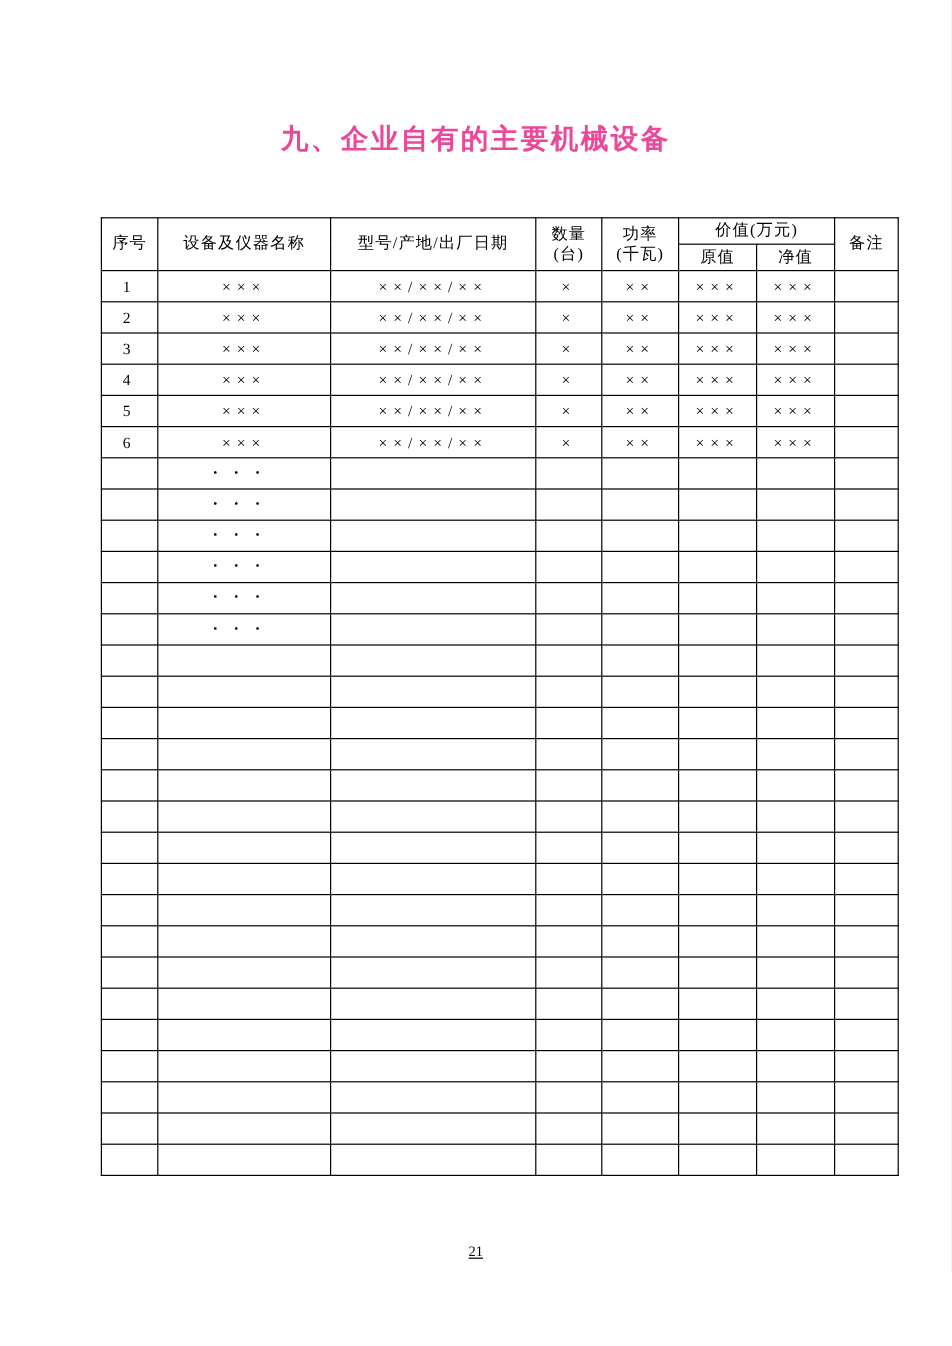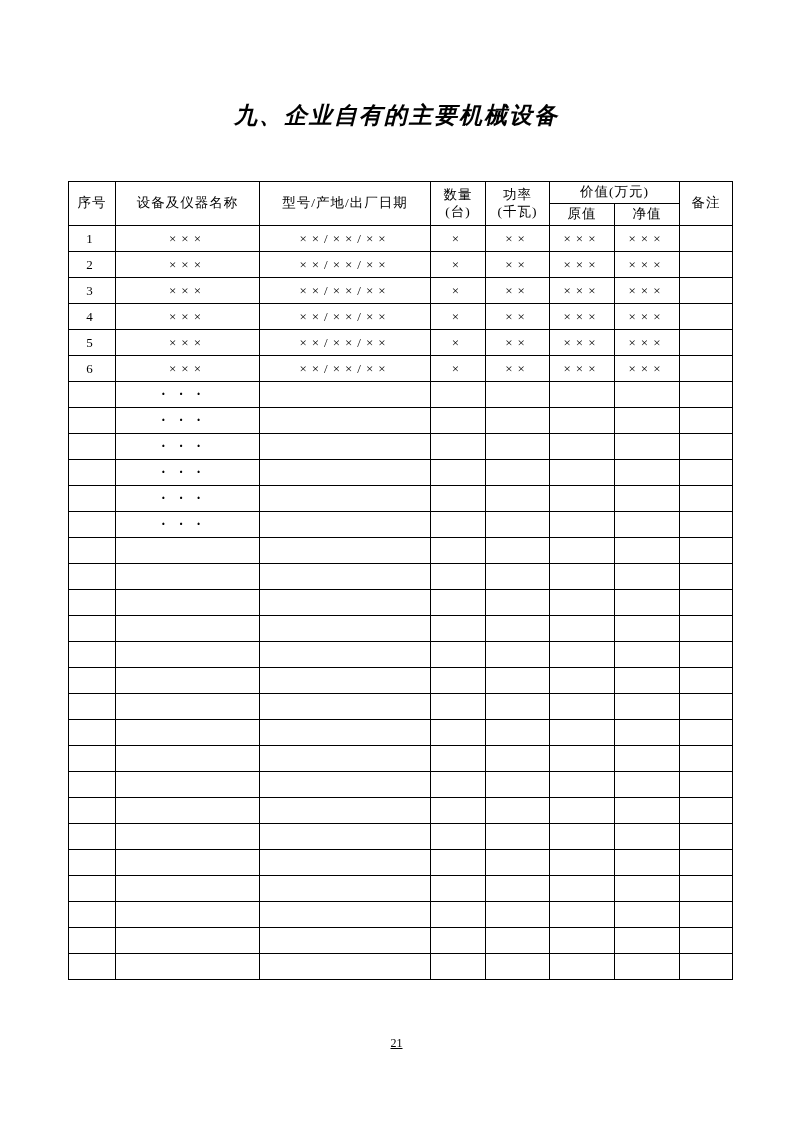--- a/index.html
+++ b/index.html
@@ -16,26 +16,25 @@
   .title {
     position: absolute;
     top: 100px;
     left: 0;
     width: 100%;
     text-align: center;
     font-family: "Liberation Sans", "DejaVu Sans", sans-serif;
     font-weight: bold;
     font-size: 23px;
     letter-spacing: 2px;
-    color: #000000;
-    font-style: italic;
+    color: #ec4899;
   }
   table.equip-table {
     position: absolute;
-    left: 68px;
+    left: 84px;
     top: 181px;
     width: 664px;
     border-collapse: collapse;
     table-layout: fixed;
   }
   .equip-table th, .equip-table td {
     border: 1px solid #000000;
     text-align: center;
     vertical-align: middle;
     font-weight: normal;

